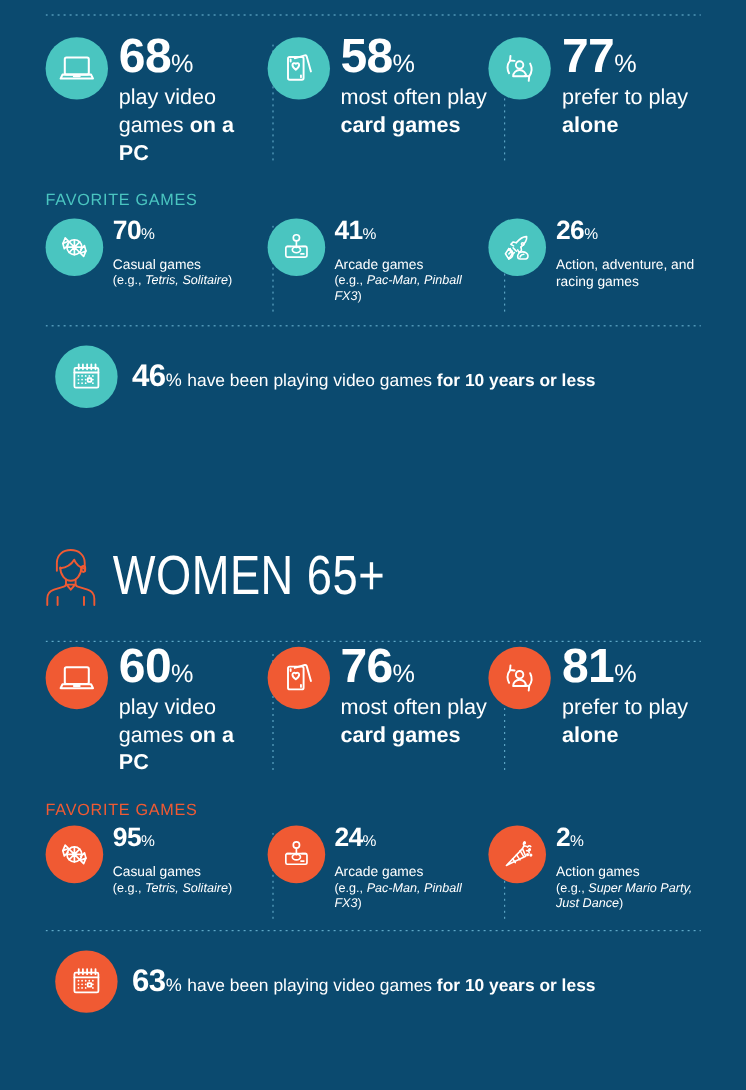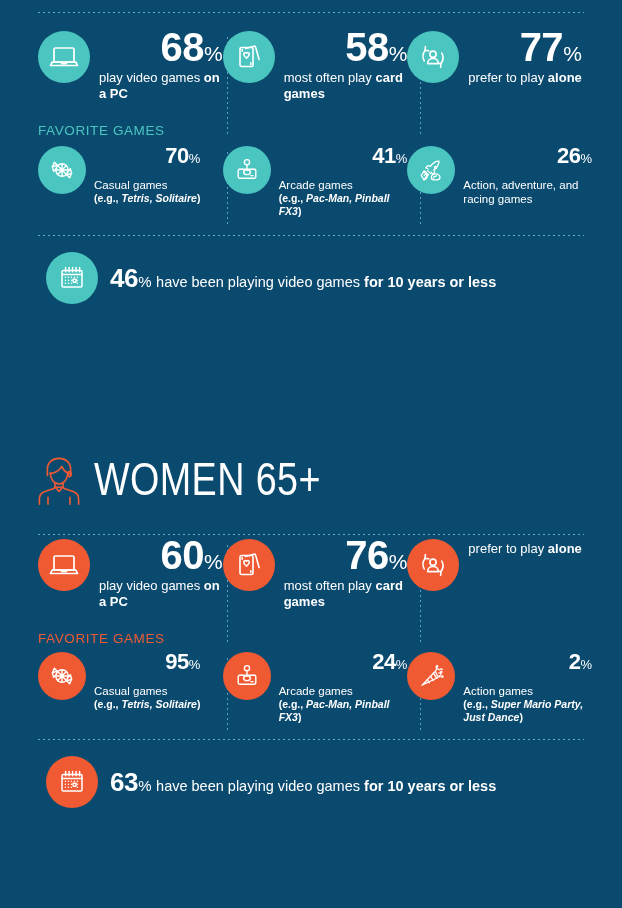--- a/index.html
+++ b/index.html
@@ -98,28 +98,27 @@
 
   .stat-body { margin-left: 10px; }
 
   .pct {
     font-family: "Liberation Sans Narrow", "Liberation Sans", sans-serif;
     font-weight: bold;
     color: #ffffff;
     line-height: .92;
     white-space: nowrap;
     letter-spacing: -0.5px;
-    text-align: right;
   }
   .pct .sign {
     font-weight: 400;
     letter-spacing: 0;
   }
   .cap {
-    font-size: 13px;
+    font-size: 18px;
     line-height: 1.28;
     color: #ffffff;
     margin-top: 3px;
   }
   .cap b { font-weight: bold; }
 
   
   .row-big .stat { width: 194px; }
   .row-big .circle { width: 52px; height: 52px; }
   .row-big .pct { font-size: 40px; }
@@ -140,21 +139,20 @@
   .row-sm .stat { width: 194px; }
   .row-sm .circle { width: 48px; height: 48px; }
   .row-sm .pct { font-size: 22px; }
   .row-sm .pct .sign { font-size: 13px; }
   .row-sm .stat-body { margin-left: 8px; margin-top: 0px; }
   .row-sm .cap { font-size: 11.5px; margin-top: 12px; line-height: 1.22; }
   .row-sm .sub {
     font-size: 10.5px;
     line-height: 1.18;
     margin-top: 0px;
-    font-weight: bold;
   }
   .sub i { font-style: italic; }
 
   
   .banner {
     display: flex;
     align-items: center;
     padding-left: 46px;
   }
   .banner .circle { width: 52px; height: 52px; }
@@ -382,20 +380,21 @@
           <svg viewBox="0 0 34 34" width="34" height="34" fill="none" stroke="#ffffff" stroke-width="1.6" stroke-linecap="round" stroke-linejoin="round">
             <circle cx="17" cy="14.2" r="3.1"></circle>
             <path d="M11.6 23.6c0-3 2.4-5.2 5.4-5.2s5.4 2.2 5.4 5.2z"></path>
             <path d="M9.2 10.2A10 10 0 0 0 8.2 21"></path>
             <path d="M24.8 23.8A10 10 0 0 0 25.8 13"></path>
             <path d="M9.4 6.6l-.4 3.8 3.8.3"></path>
             <path d="M24.6 27.4l.4-3.8-3.8-.3"></path>
           </svg>
         </div>
         <div class="stat-body">
+          <div class="pct"><span>81</span><span class="sign">%</span></div>
           <div class="cap"><span>prefer to play </span><b>alone</b></div>
         </div>
       </div>
     </div>
 
     <div class="fav-label fav-orange" style="margin-top:20px;">FAVORITE GAMES</div>
 
     <div class="stat-row row-sm" style="margin-top:6px;">
       <div class="vdiv" style="left:227px;height:72px;"></div>
       <div class="vdiv" style="left:420px;height:72px;"></div>

